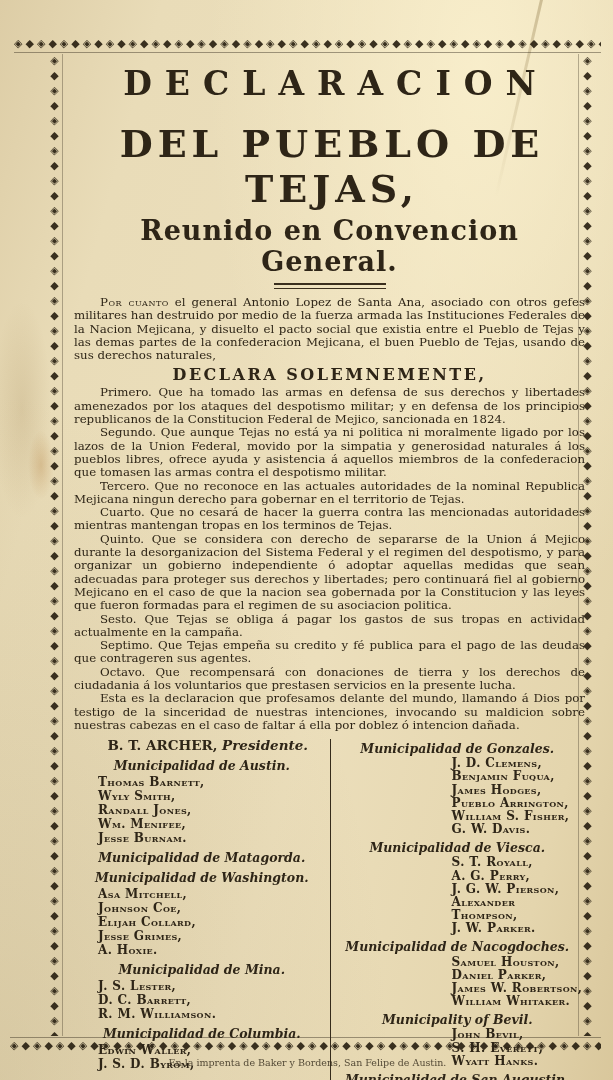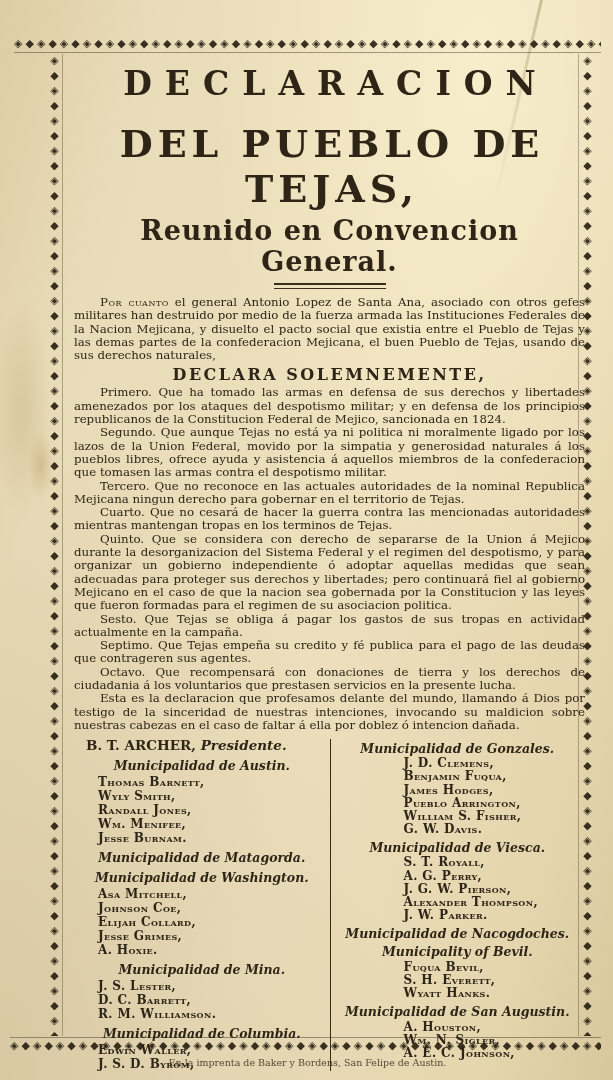--- a/index.html
+++ b/index.html
@@ -33,29 +33,29 @@
   .t3{font-weight:bold;font-size:27px;letter-spacing:1px;text-align:center;margin-top:4px;}
   .title-rule{width:112px;height:3px;border-top:2px solid #3a2f1e;border-bottom:1px solid #3a2f1e;margin:6px auto 7px;}
   
   .body-text p{margin:0;font-size:11.8px;line-height:13.3px;text-align:justify;text-indent:26px;}
   .lead-caps{font-variant:small-caps;letter-spacing:.5px;}
   .declare{font-weight:bold;font-size:16px;letter-spacing:2.5px;text-align:center;margin:3px 0 2px;}
   
   .signatures{position:relative;display:flex;margin-top:5px;}
   .divider{position:absolute;left:50%;top:2px;bottom:0;width:1.5px;background:#352b1b;}
   .sig-col{width:50%;box-sizing:border-box;}
-  .president-line{font-size:13.5px;font-weight:bold;padding-left:12px;margin-bottom:2px;}
+  .president-line{font-size:13.5px;font-weight:bold;padding-left:12px;margin-bottom:2px;text-align:center;}
   .president-line .role, .secretary-line .role{font-style:italic;font-weight:bold;}
   .muni-header{font-style:italic;font-weight:bold;font-size:12.5px;text-align:center;}
   .col-left .muni-header{margin:5px 0 2px;}
   .col-right .muni-header{margin:3.5px 0 1.5px;}
   .names .signer{font-variant:small-caps;font-weight:bold;font-size:12px;letter-spacing:.4px;}
   .col-left .names{padding-left:24px;}
   .col-left .names .signer{line-height:14px;}
-  .col-right .names{padding-left:74px;}
+  .col-right .names{padding-left:74px;margin-left:48px;}
   .col-right .names .signer{line-height:13.2px;}
   .imprint{position:absolute;bottom:12px;left:2px;right:0;text-align:center;font-size:9.5px;color:rgba(46,37,23,.8);}
 </style>
 </head>
 <body>
 
 <div class="stain s1"></div>
 <div class="stain s2"></div>
 <div class="crease"></div>
 
@@ -136,23 +136,29 @@
           </div>
           <div class="muni-header">Municipalidad de Viesca.</div>
           <div class="names">
             <div class="signer">S. T. Royall,</div>
             <div class="signer">A. G. Perry,</div>
             <div class="signer">J. G. W. Pierson,</div>
             <div class="signer">Alexander Thompson,</div>
             <div class="signer">J. W. Parker.</div>
           </div>
           <div class="muni-header">Municipalidad de Nacogdoches.</div>
+          <div class="names">
+            <div class="signer">Samuel Houston,</div>
+            <div class="signer">Daniel Parker,</div>
+            <div class="signer">James W. Robertson,</div>
+            <div class="signer">William Whitaker.</div>
+          </div>
           <div class="muni-header">Municipality of Bevil.</div>
           <div class="names">
-            <div class="signer">Fuqua Bevil,</div>
+            <div class="signer">John Bevil,</div>
             <div class="signer">S. H. Everett,</div>
             <div class="signer">Wyatt Hanks.</div>
           </div>
           <div class="muni-header">Municipalidad de San Augustin.</div>
           <div class="names">
             <div class="signer">A. Houston,</div>
             <div class="signer">Wm. N. Sigler,</div>
             <div class="signer">A. E. C. Johnson,</div>
           </div>
         </div>

